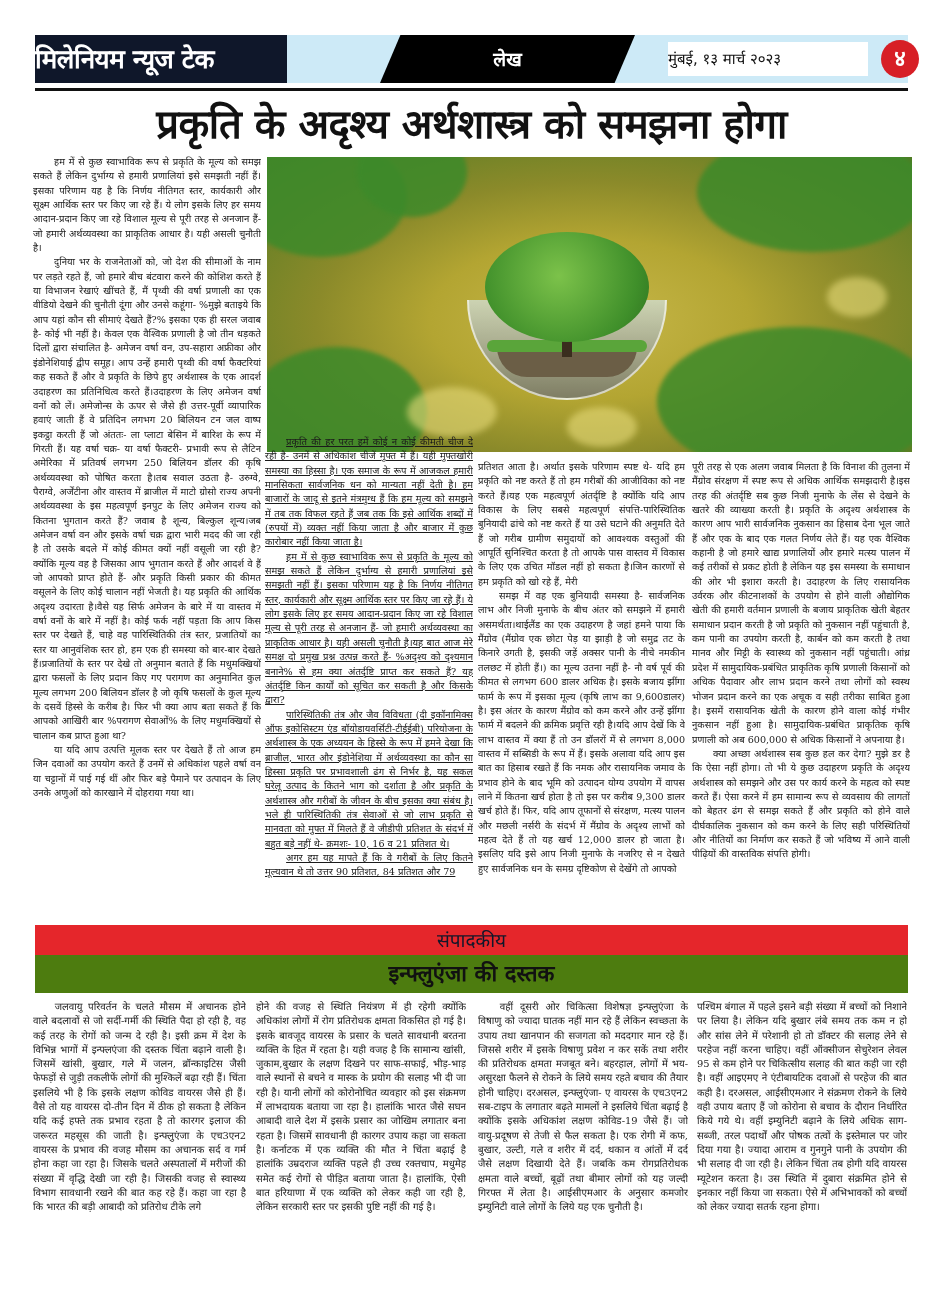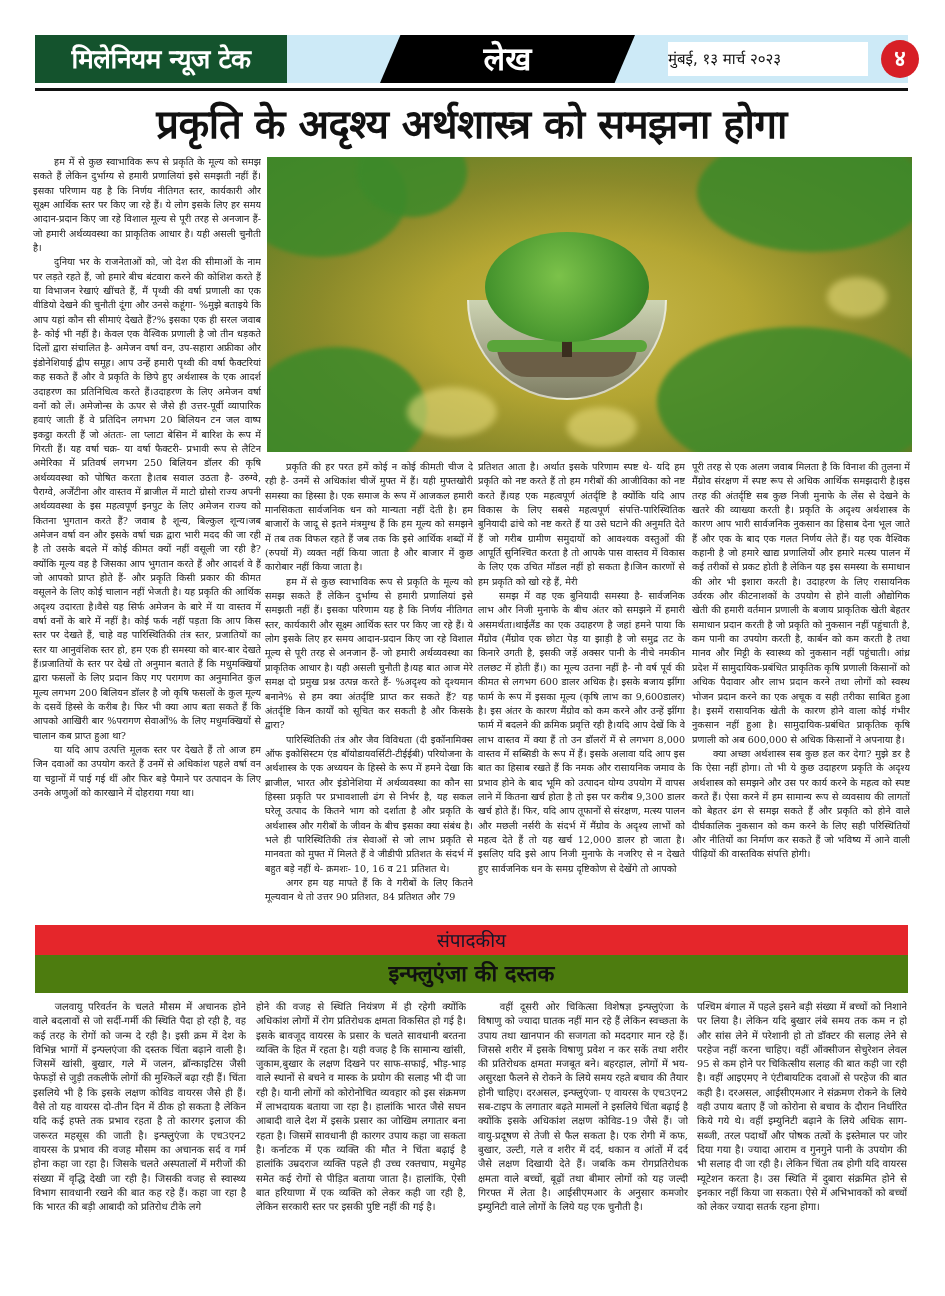--- a/index.html
+++ b/index.html
@@ -1,42 +1,42 @@
 <!DOCTYPE html>
 <html><head>
 <meta charset="utf-8">
 <style>
   * { box-sizing: border-box; margin: 0; padding: 0; }
   html, body { width: 945px; height: 1296px; background: #ffffff; overflow: hidden; }
   body { font-family: "DejaVu Sans", sans-serif; color: #111; position: relative; }
 
   
   .masthead { position: absolute; left: 35px; top: 35px; width: 873px; height: 48px; background: #cdeaf7; }
-  .brand { position: absolute; left: 0; top: 0; width: 252px; height: 48px; background: #14532d;
-           color: #fff; font-weight: bold; font-size: 26px; line-height: 48px; text-align: center;
+  .brand { position: absolute; left: 0; top: 0; width: 252px; height: 48px; background: #0f172a;
+           color: #fff; font-weight: bold; font-size: 26px; line-height: 48px; 
            font-family: "DejaVu Sans", sans-serif; letter-spacing: -0.5px; }
   .section-tab { position: absolute; left: 345px; top: 0; width: 255px; height: 48px; background: #000;
                  clip-path: polygon(8% 0, 100% 0, 92% 100%, 0 100%);
-                 color: #fff; font-weight: bold; font-size: 32px; line-height: 48px; text-align: center; }
+                 color: #fff; font-weight: bold; font-size: 19px; line-height: 48px; text-align: center; }
   .dateline { position: absolute; left: 633px; top: 7px; width: 200px; height: 34px; background: #fff;
               font-size: 15px; line-height: 34px; text-align: left; color: #111; }
   .page-num { position: absolute; left: 846px; top: 5px; width: 38px; height: 38px; border-radius: 50%;
               background: #d71f26; color: #fff; font-size: 22px; line-height: 38px; text-align: center; font-weight: bold; }
   .rule-top { position: absolute; left: 35px; top: 88px; width: 873px; height: 3px; background: #111; }
 
   .headline { position: absolute; left: 35px; top: 95px; width: 873px; text-align: center;
               font-size: 40px; font-weight: bold; color: #111; letter-spacing: -0.5px; line-height: 58px; }
 
   
   .col { position: absolute; font-family: "DejaVu Serif", serif; font-size: 9.6px; line-height: 14.35px;
          text-align: justify; color: #1a1a1a; overflow: hidden; }
   .col p { text-indent: 2.2em; }
   .col p.cont { text-indent: 0; }
   .c1 { left: 33px; top: 155px; width: 228px; height: 755px; }
-  .c2 { left: 265px; top: 460px; width: 208px; height: 450px; }
+  .c2 { left: 265px; top: 435px; width: 208px; height: 450px; text-decoration: underline; }
   .c3 { left: 478px; top: 460px; width: 207px; height: 450px; }
   .c4 { left: 692px; top: 460px; width: 218px; height: 450px; }
 
   
   .hero { position: absolute; left: 267px; top: 157px; width: 645px; height: 295px; overflow: hidden;
           background: radial-gradient(ellipse at 50% 55%, #c8b84a 0%, #b3a532 35%, #8b8a2a 60%, #4f7a23 100%); }
   .hero .leaf { position: absolute; border-radius: 50%; background: #3d8a2a; opacity: 0.85; filter: blur(2px); }
   .hero .bokeh { position: absolute; border-radius: 50%; background: #e8dc7a; opacity: 0.6; filter: blur(3px); }
   .globe { position: absolute; left: 200px; top: 75px; width: 200px; height: 165px; }
   .globe .shell { position: absolute; left: 0; top: 68px; width: 200px; height: 100px;

